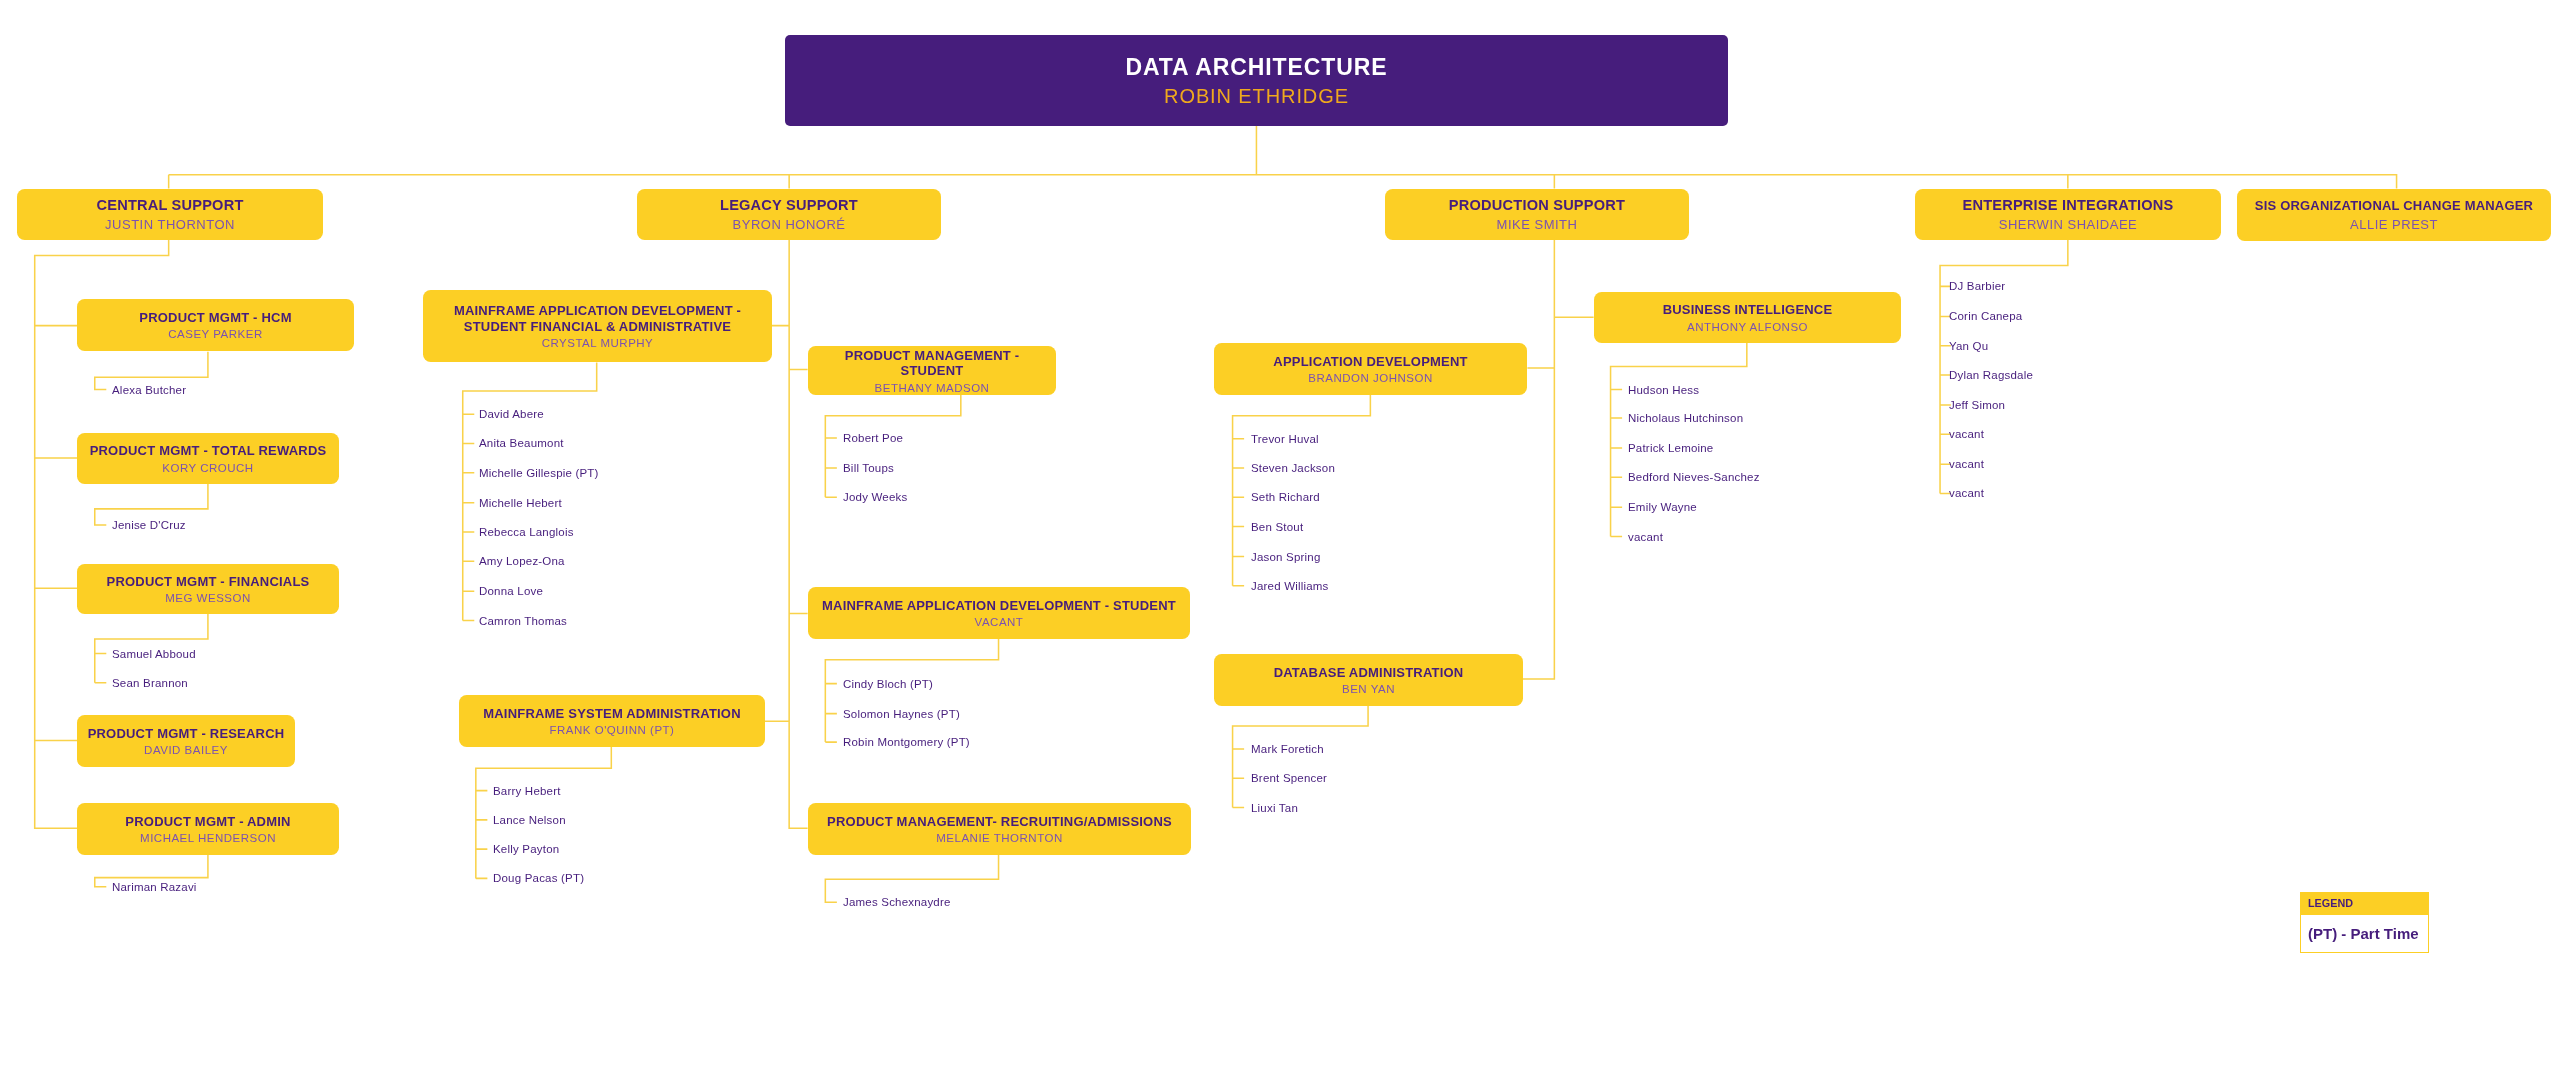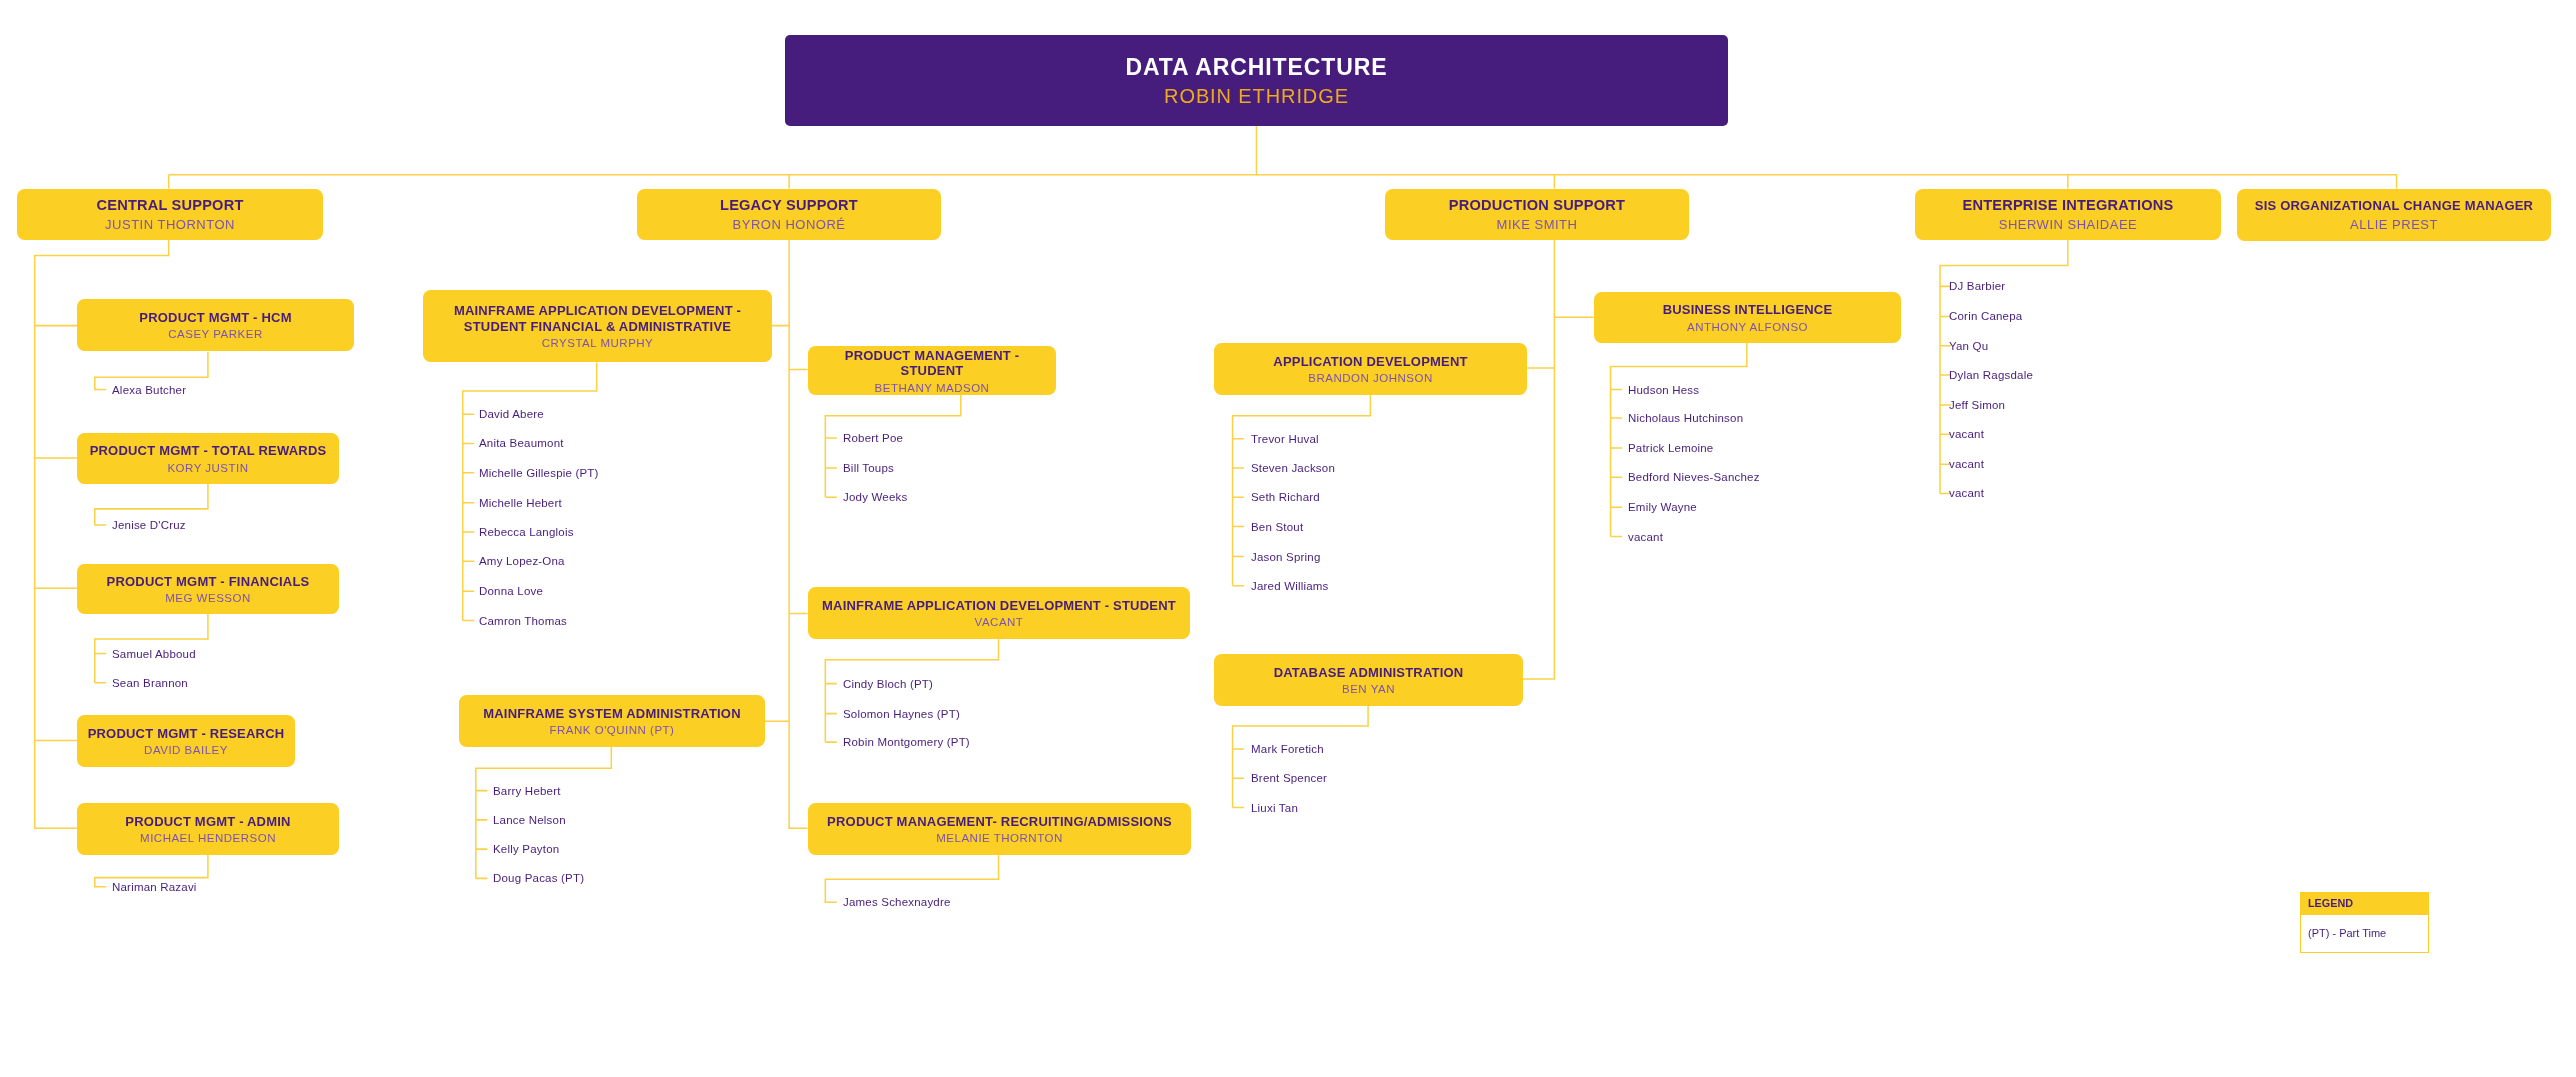--- a/index.html
+++ b/index.html
@@ -20,21 +20,21 @@
   .sis .t{font-size:13px}
   #root-box{background:#461D7C;border-radius:5px}
   #root-box .t{color:#ffffff;font-size:23px;letter-spacing:0.9px}
   #root-box .n{color:#EFA91D;font-size:20px;letter-spacing:0.9px;margin-top:3.8px}
   .staff{
     position:absolute;transform:translateY(-50%);
     font-size:11.5px;font-weight:400;color:#461D7C;white-space:nowrap;letter-spacing:0.2px;
   }
   .legend{position:absolute;left:2300px;top:892px;width:129px;border:1.5px solid #FCCF25;box-sizing:border-box;background:#fff}
   .legend-header{background:#FCCF25;height:21.6px;line-height:21.6px;padding-left:7px;font-size:10.8px;font-weight:700;color:#461D7C}
-  .legend-body{height:37px;display:flex;align-items:center;padding-left:7px;font-size:11px;font-weight:400;color:#461D7C}
+  .legend-body{height:37px;display:flex;align-items:center;padding-left:7px;font-size:15px;font-weight:700;color:#461D7C}
 </style>
 </head>
 <body>
 
 <svg class="wires" width="2576" height="1077" viewBox="0 0 3346 1399" fill="none" stroke="#F9D24A" stroke-width="2">
   <path d="M1632 163 V227 M219 227 H3114 M219 227 V245 M1025 227 V245 M2019 227 V245 M2686 227 V245 M3113 227 V245"></path>
   <path d="M219 311 V332 H45 V1077 M45 423 H100 M45 595 H100 M45 764 H100 M45 962 H100 M45 1076 H100"></path>
   <path d="M270 457 V490 H123 V506 H138"></path>
   <path d="M270 628 V661 H123 V682 H138"></path>
   <path d="M270 797 V830 H123 V887 M123 849 H138 M123 887 H138"></path>
@@ -77,21 +77,21 @@
   <div class="t">SIS ORGANIZATIONAL CHANGE MANAGER</div>
   <div class="n">ALLIE PREST</div>
 </div>
 
 <div class="box" style="left:77px;top:299px;width:277px;height:52px">
   <div class="t">PRODUCT MGMT - HCM</div>
   <div class="n">CASEY PARKER</div>
 </div>
 <div class="box" style="left:77px;top:433px;width:262px;height:51px">
   <div class="t">PRODUCT MGMT - TOTAL REWARDS</div>
-  <div class="n">KORY JUSTIN</div>
+  <div class="n">KORY CROUCH</div>
 </div>
 <div class="box" style="left:77px;top:564px;width:262px;height:50px">
   <div class="t">PRODUCT MGMT - FINANCIALS</div>
   <div class="n">MEG WESSON</div>
 </div>
 <div class="box" style="left:77px;top:715px;width:218px;height:52px">
   <div class="t">PRODUCT MGMT - RESEARCH</div>
   <div class="n">DAVID BAILEY</div>
 </div>
 <div class="box" style="left:77px;top:803px;width:262px;height:52px">

